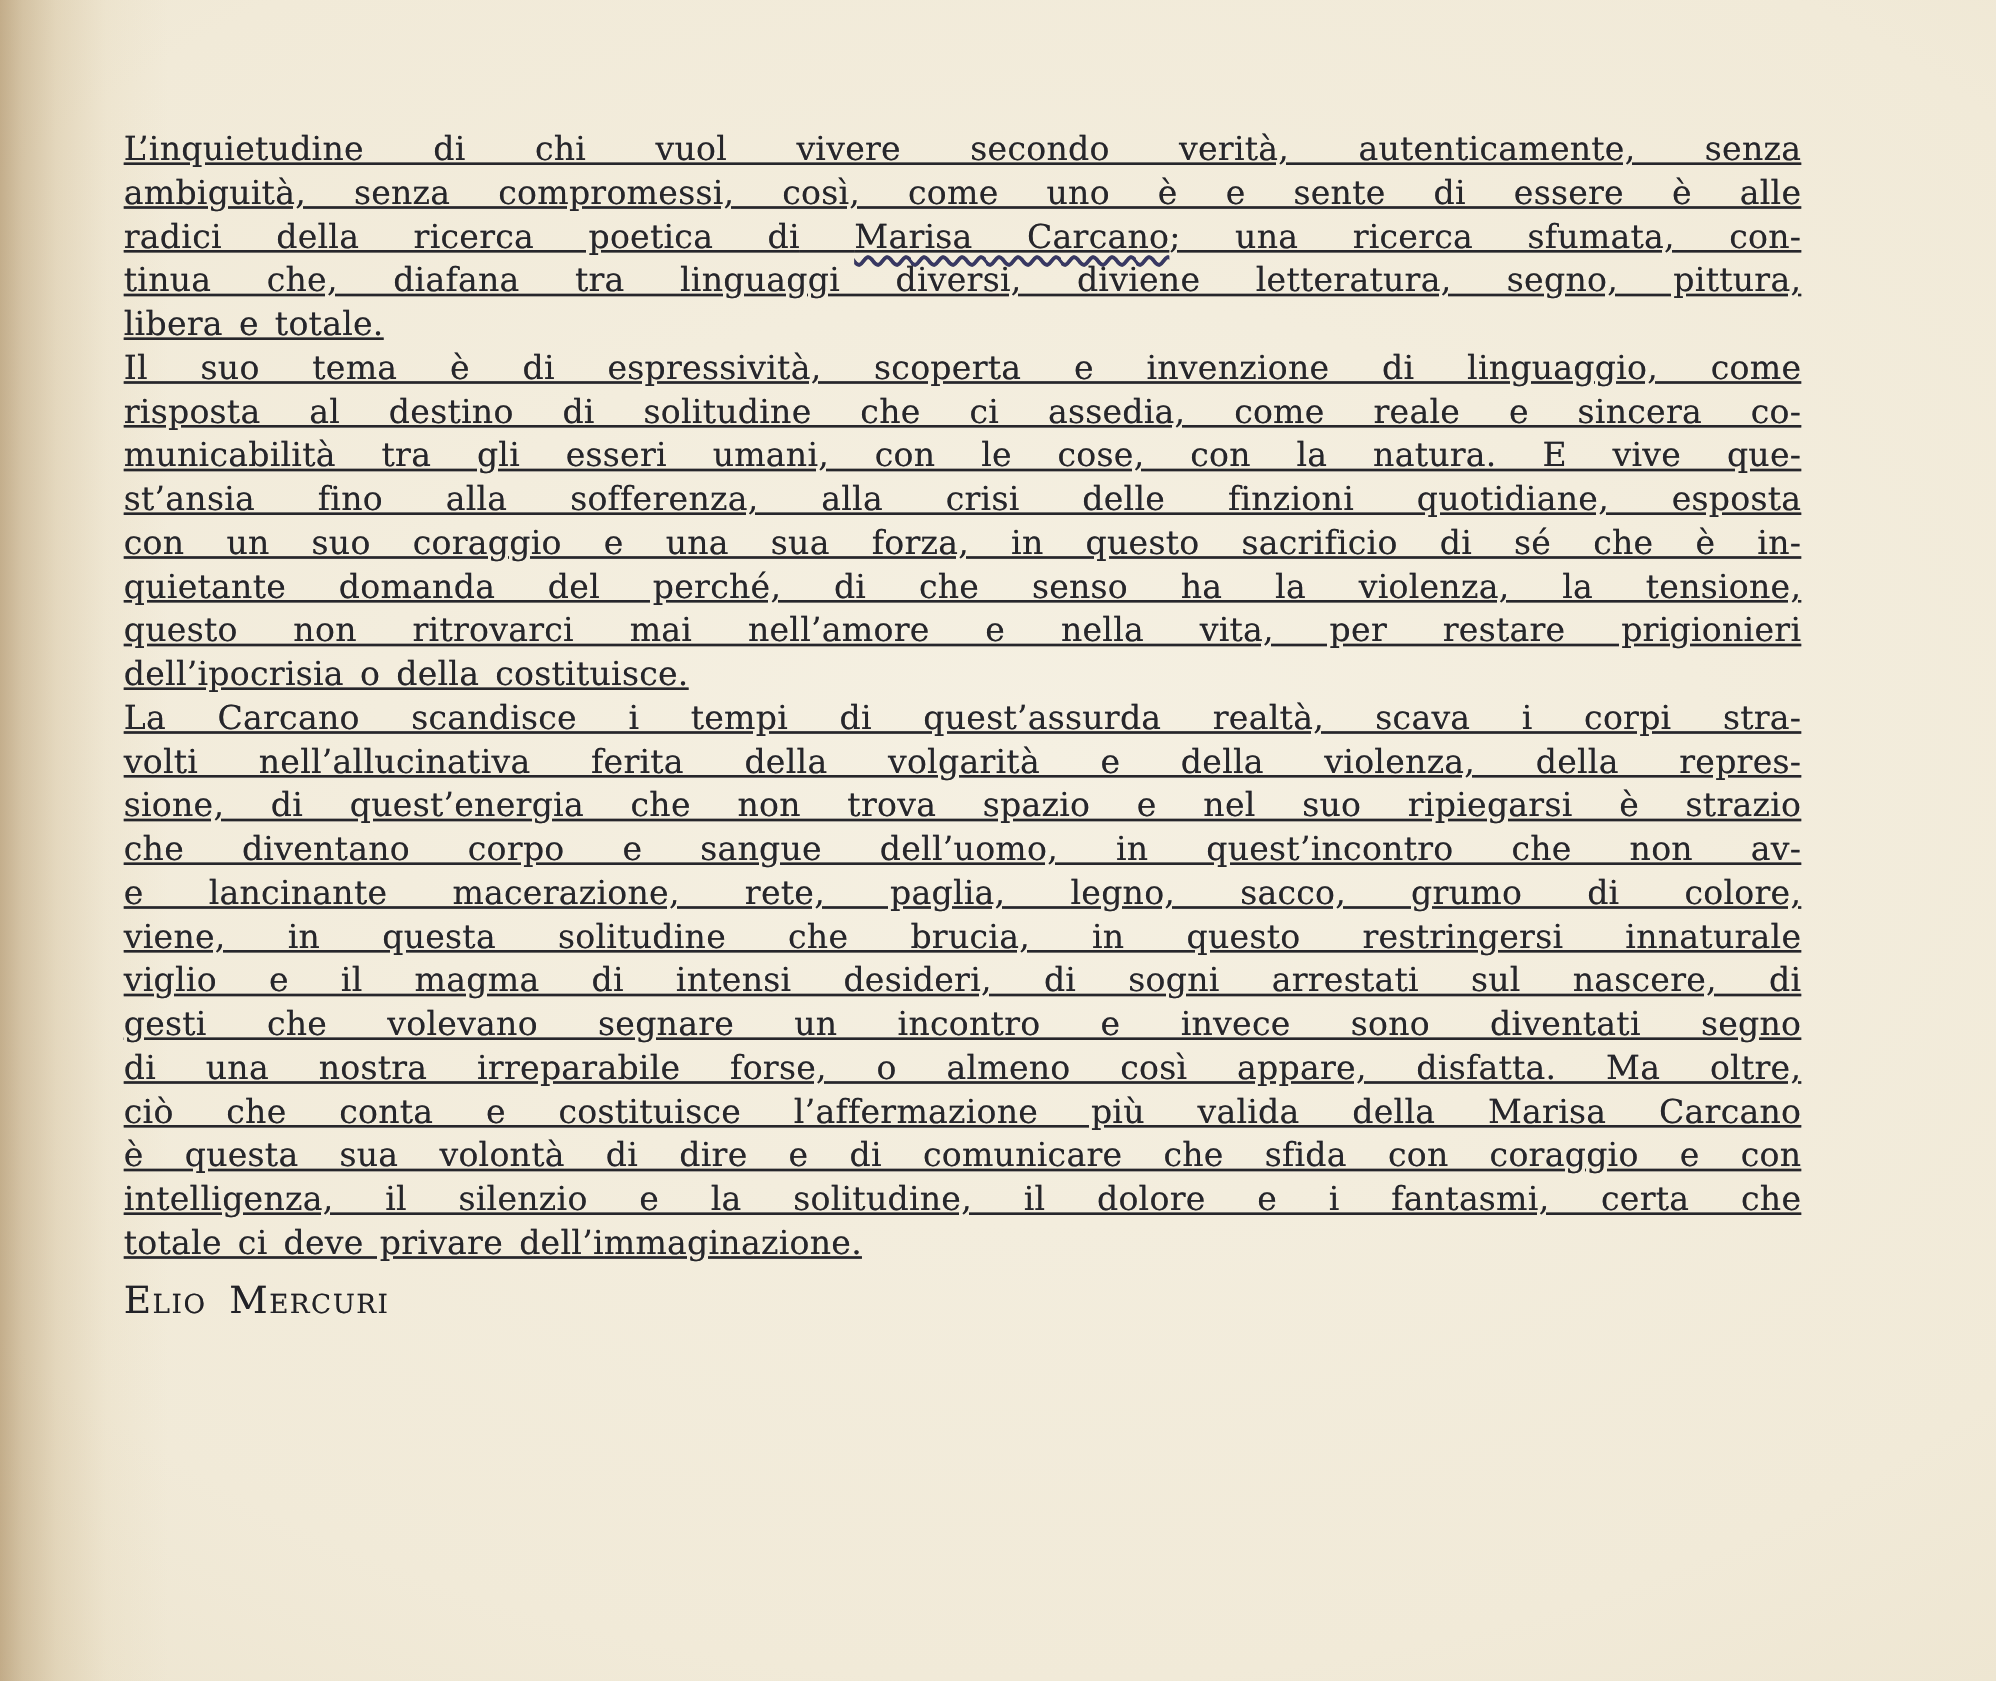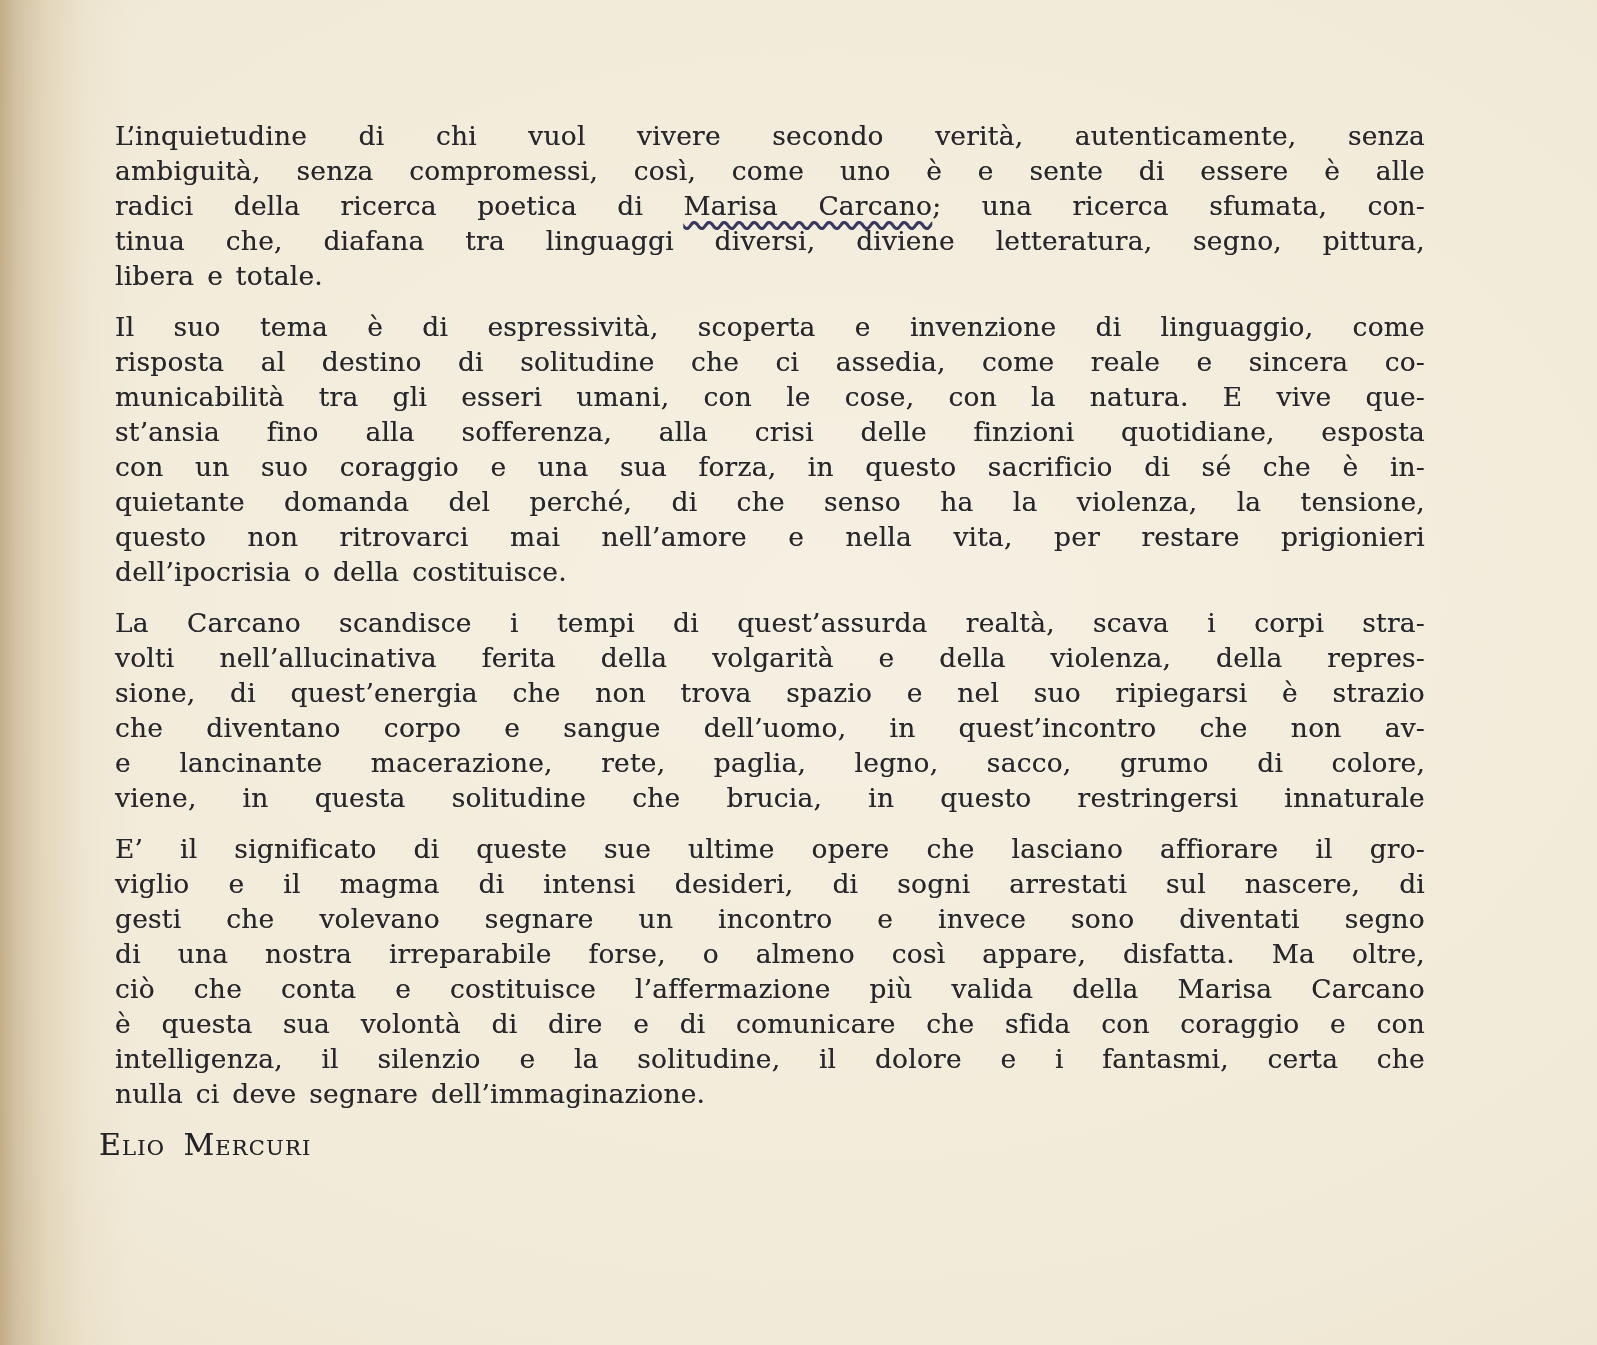--- a/index.html
+++ b/index.html
@@ -31,21 +31,21 @@
     left: 99px;
     top: 102px;
     width: 1342px;
     font-size: 26.5px;
     line-height: 35px;
     color: #26262b;
     letter-spacing: 0.2px;
     word-spacing: 0.16em;
     text-shadow: 0 0 0.5px rgba(38,38,43,0.55);
   }
-  .para { margin: 16px; }
+  .para { margin: 0; text-decoration: underline; }
   .line {
     text-align: justify;
     text-align-last: justify;
   }
   .line.last {
     text-align-last: left;
   }
   .pen-underline {
     text-decoration-line: underline;
     text-decoration-style: wavy;
@@ -92,26 +92,25 @@
     <section class="para">
       <div class="line">La Carcano scandisce i tempi di quest’assurda realtà, scava i corpi stra-</div>
       <div class="line">volti nell’allucinativa ferita della volgarità e della violenza, della repres-</div>
       <div class="line">sione, di quest’energia che non trova spazio e nel suo ripiegarsi è strazio</div>
       <div class="line">che diventano corpo e sangue dell’uomo, in quest’incontro che non av-</div>
       <div class="line">e lancinante macerazione, rete, paglia, legno, sacco, grumo di colore,</div>
       <div class="line">viene, in questa solitudine che brucia, in questo restringersi innaturale</div>
     </section>
 
     <section class="para">
-      <div class="line">E’ il significato di queste sue ultime opere che lasciano affiorare il gro-</div>
       <div class="line">viglio e il magma di intensi desideri, di sogni arrestati sul nascere, di</div>
       <div class="line">gesti che volevano segnare un incontro e invece sono diventati segno</div>
       <div class="line">di una nostra irreparabile forse, o almeno così appare, disfatta. Ma oltre,</div>
       <div class="line">ciò che conta e costituisce l’affermazione più valida della Marisa Carcano</div>
       <div class="line">è questa sua volontà di dire e di comunicare che sfida con coraggio e con</div>
       <div class="line">intelligenza, il silenzio e la solitudine, il dolore e i fantasmi, certa che</div>
-      <div class="line last">nulla ci deve segnare dell’immaginazione.</div>
+      <div class="line last">totale ci deve privare dell’immaginazione.</div>
     </section>
 
     <div class="signature">Elio Mercuri</div>
 
   </div>
 </main>
 
 </body></html>

